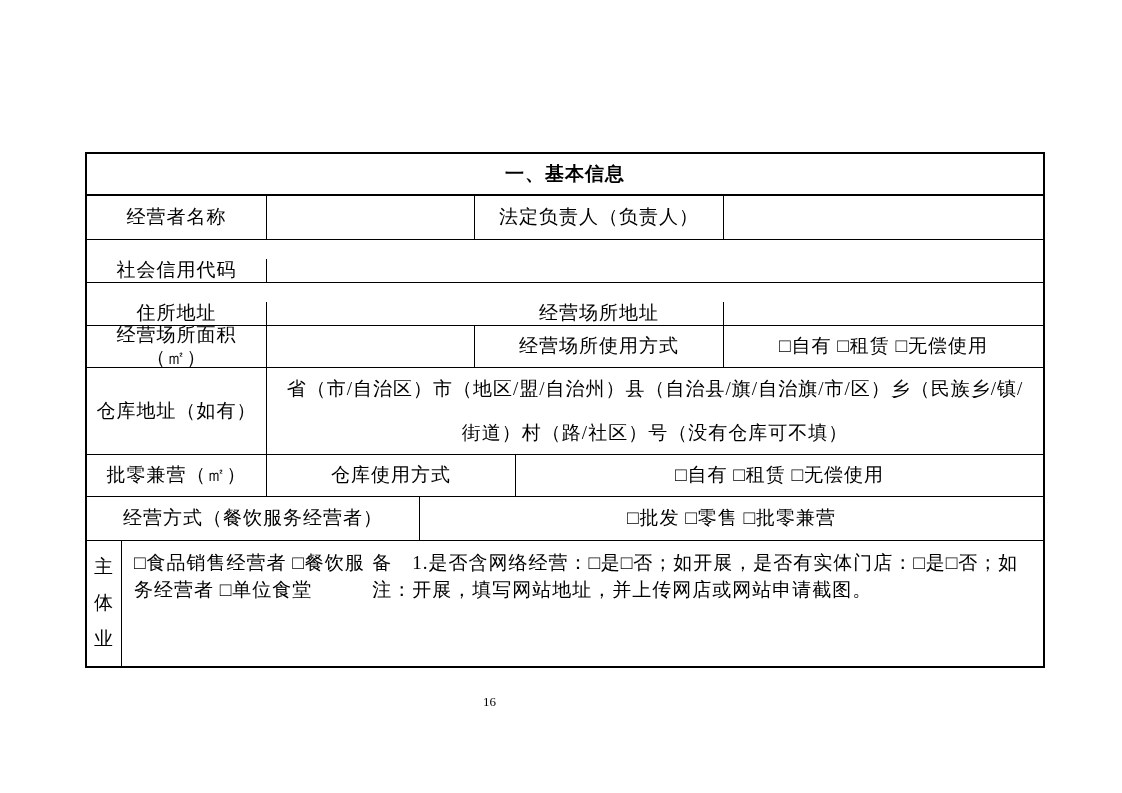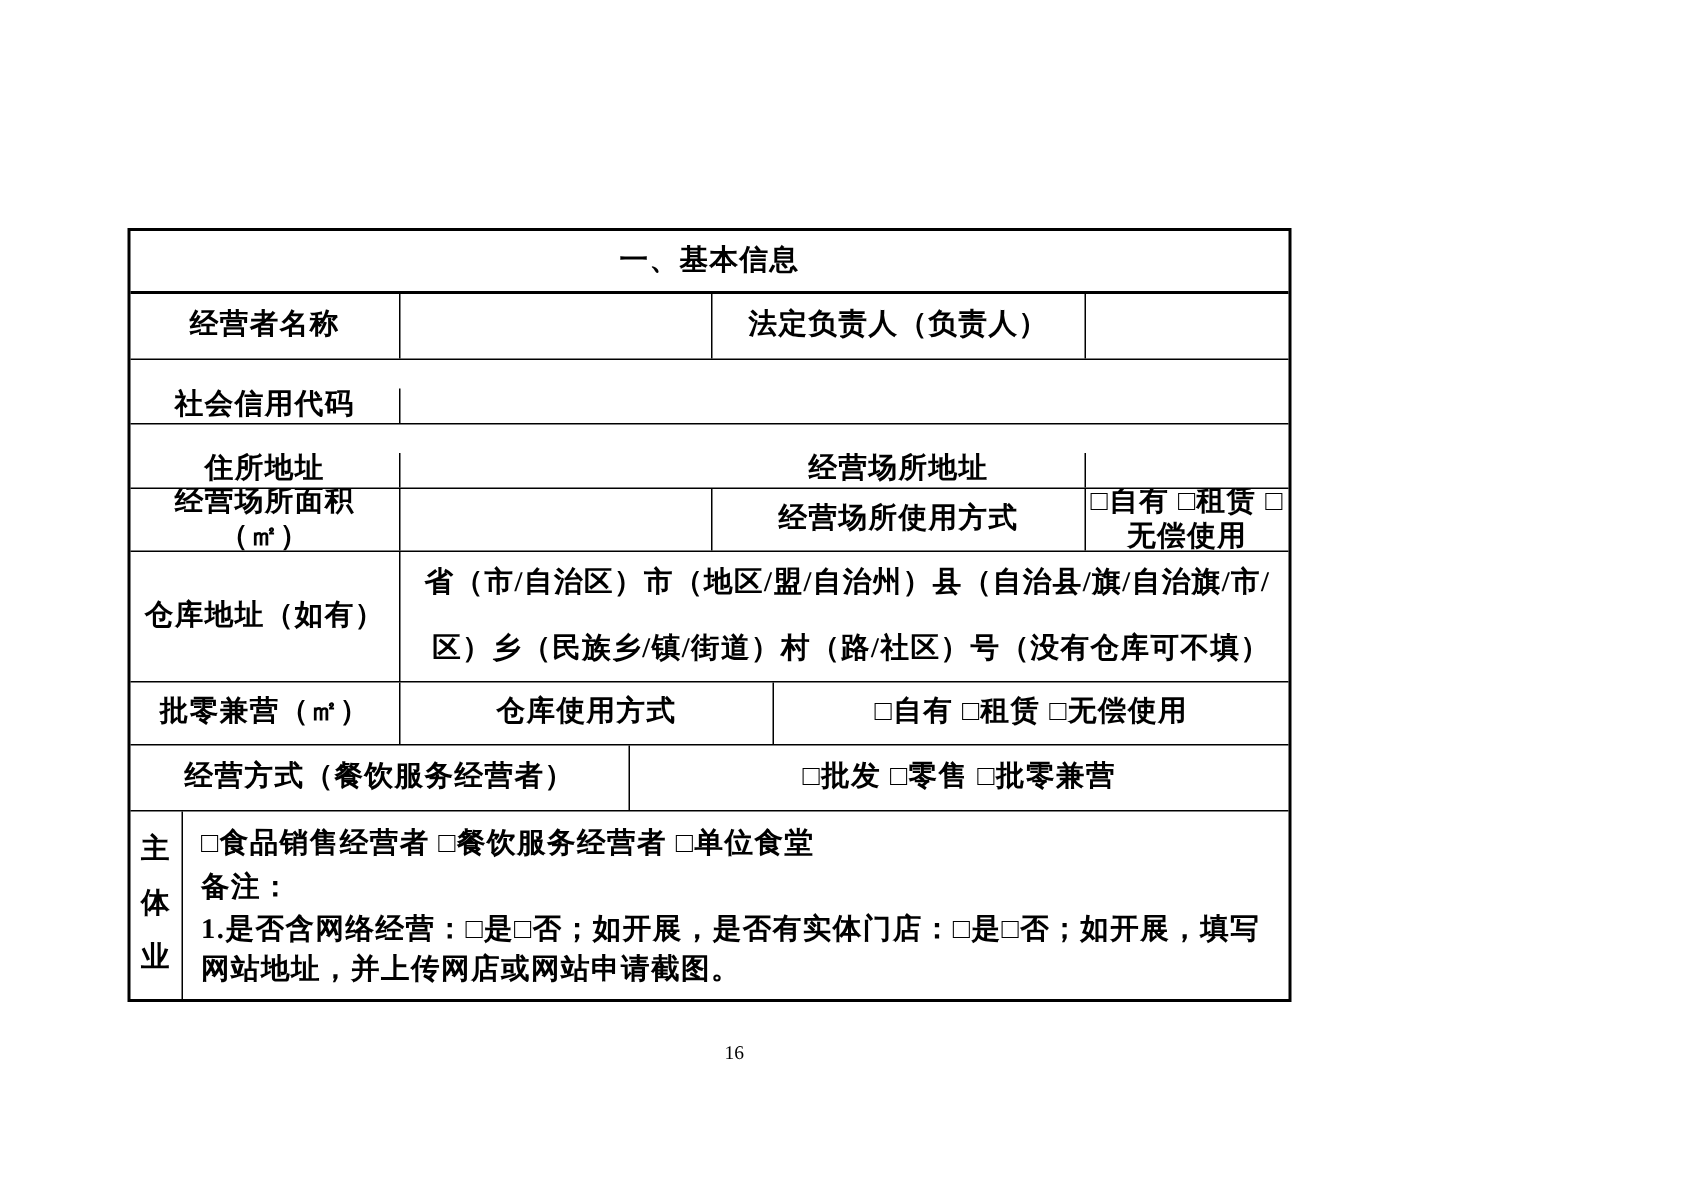--- a/index.html
+++ b/index.html
@@ -2,57 +2,57 @@
 <html><head>
 <meta charset="utf-8">
 <style>
   html,body{margin:0;padding:0;}
   body{
     width:1122px;height:793px;position:relative;background:#ffffff;
     font-family:"Liberation Serif","DejaVu Serif",serif;
     color:#000;
   }
   .doc-table{
-    position:absolute;left:85px;top:152px;width:776px;
+    position:absolute;left:85px;top:152px;width:960px;
     border:2px solid #000;box-sizing:border-box;
     font-size:19px;letter-spacing:1px;line-height:1.2;
   }
   .tr{display:flex;border-bottom:1px solid #000;box-sizing:border-box;}
   .tr:last-child{border-bottom:none;}
   .td{
     border-right:1px solid #000;box-sizing:border-box;
     display:flex;align-items:center;justify-content:center;
-    text-align:center;overflow:hidden;font-weight:bold;
+    text-align:center;overflow:hidden;
   }
   .td:last-child{border-right:none;}
   .header-row{height:42px;border-bottom:2px solid #000;}
   .header-cell{
     flex:1;display:flex;align-items:center;justify-content:center;
     font-family:"Liberation Sans","DejaVu Sans",sans-serif;
     font-weight:bold;font-size:19px;letter-spacing:1px;
   }
   .h44{height:44px;}
   .h43{height:43px;align-items:flex-end;}
   .h42{height:42px;}
   .h87{height:87px;}
   .h125{height:125px;}
   .w180{width:180px;flex:0 0 180px;}
   .w208{width:208px;flex:0 0 208px;}
   .w249{width:249px;flex:0 0 249px;}
   .w333{width:333px;flex:0 0 333px;}
   .w35{width:35px;flex:0 0 35px;}
   .grow{flex:1 1 auto;}
-  .left{justify-content:flex-start;text-align:right;padding:0 12px;}
+  .left{justify-content:flex-start;text-align:center;padding:0 12px;}
   .hint-cell{line-height:44px;}
   .entity-label{
     flex-direction:column;justify-content:space-around;
     padding:8px 0;
   }
   .entity-content{
-    flex-direction:column;align-items:flex-start;justify-content:space-between;
+    align-items:flex-start;justify-content:flex-end;
     padding:8px 10px 6px 12px;line-height:27px;text-align:left;
   }
   .page-number{
     position:absolute;left:0;top:694px;width:979px;text-align:center;
     font-size:13px;letter-spacing:0;
     font-family:"Liberation Serif","DejaVu Serif",serif;
   }
 </style>
 </head>
 <body>

